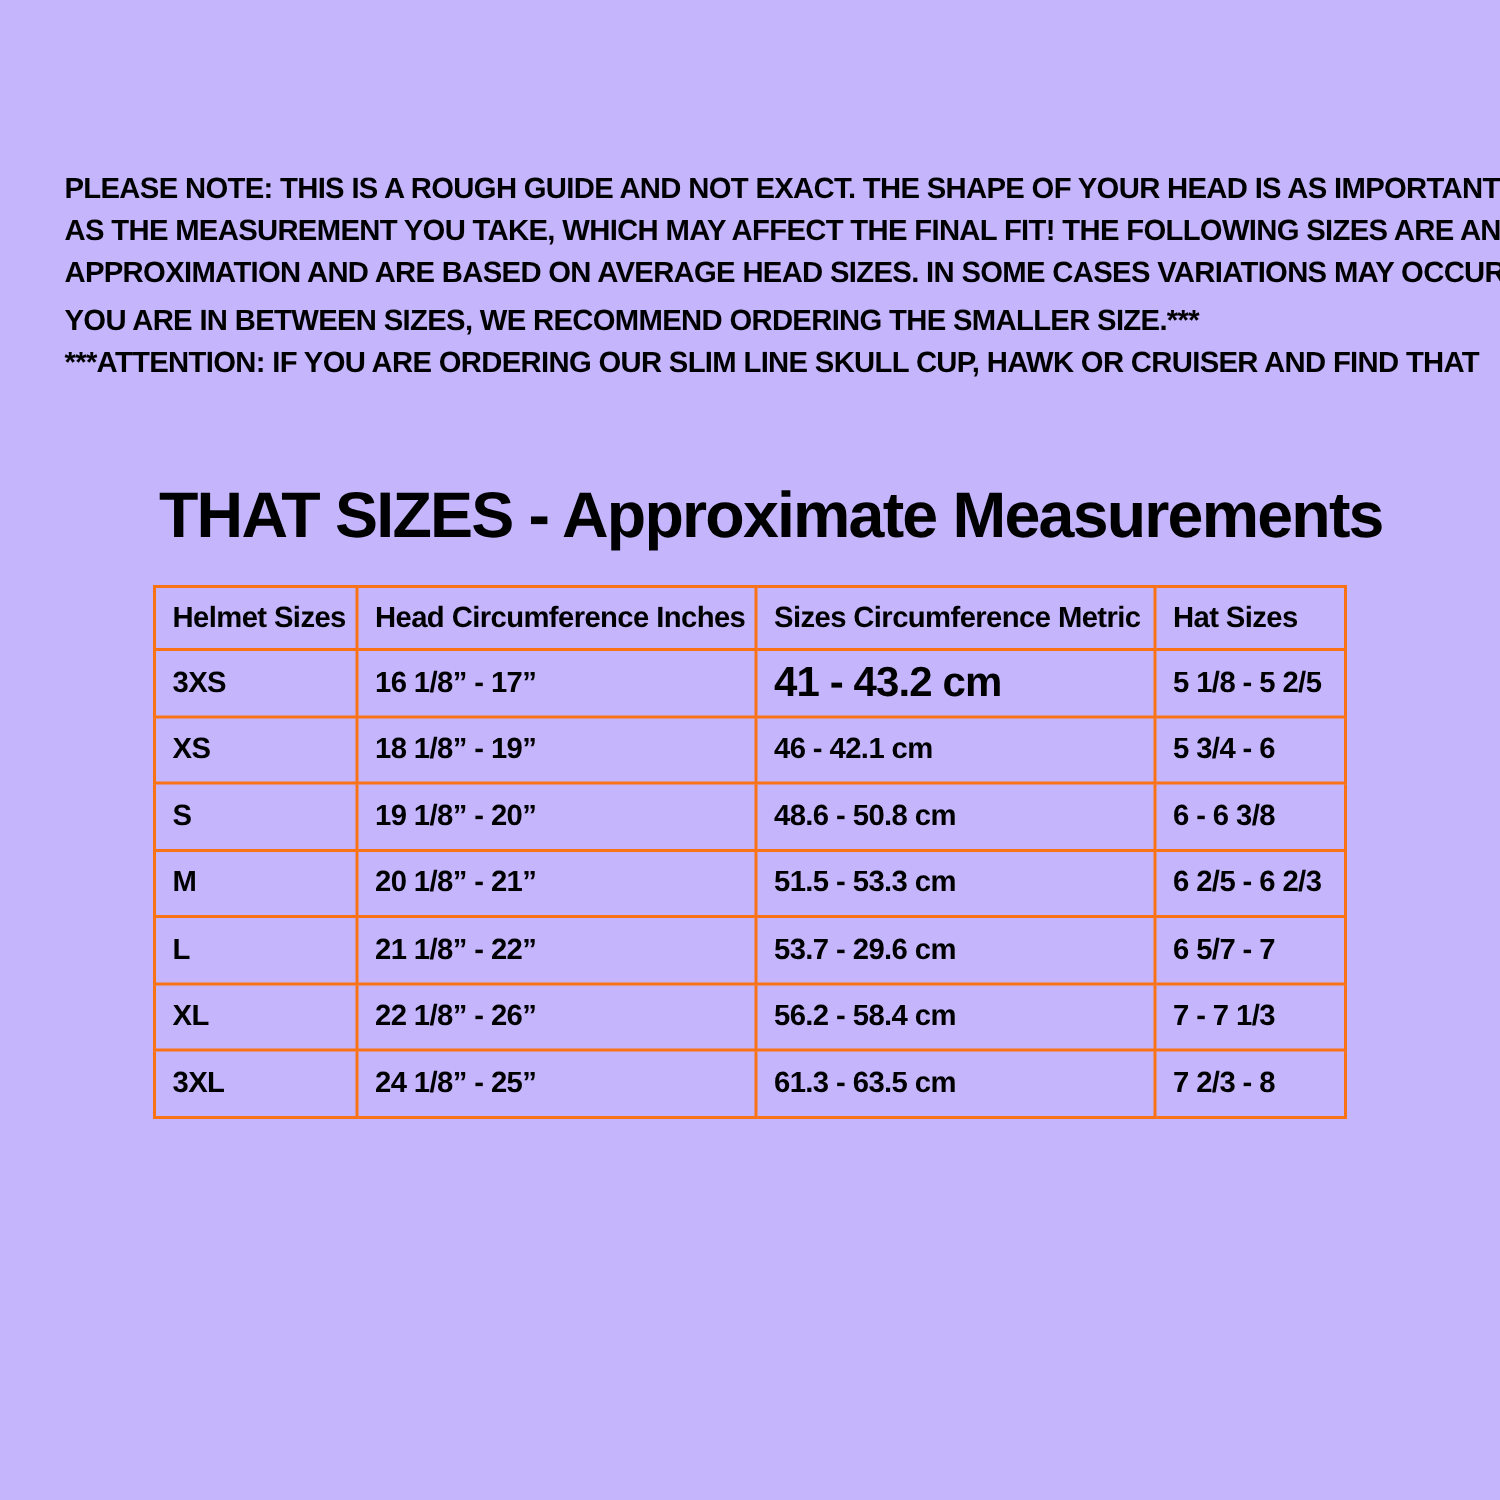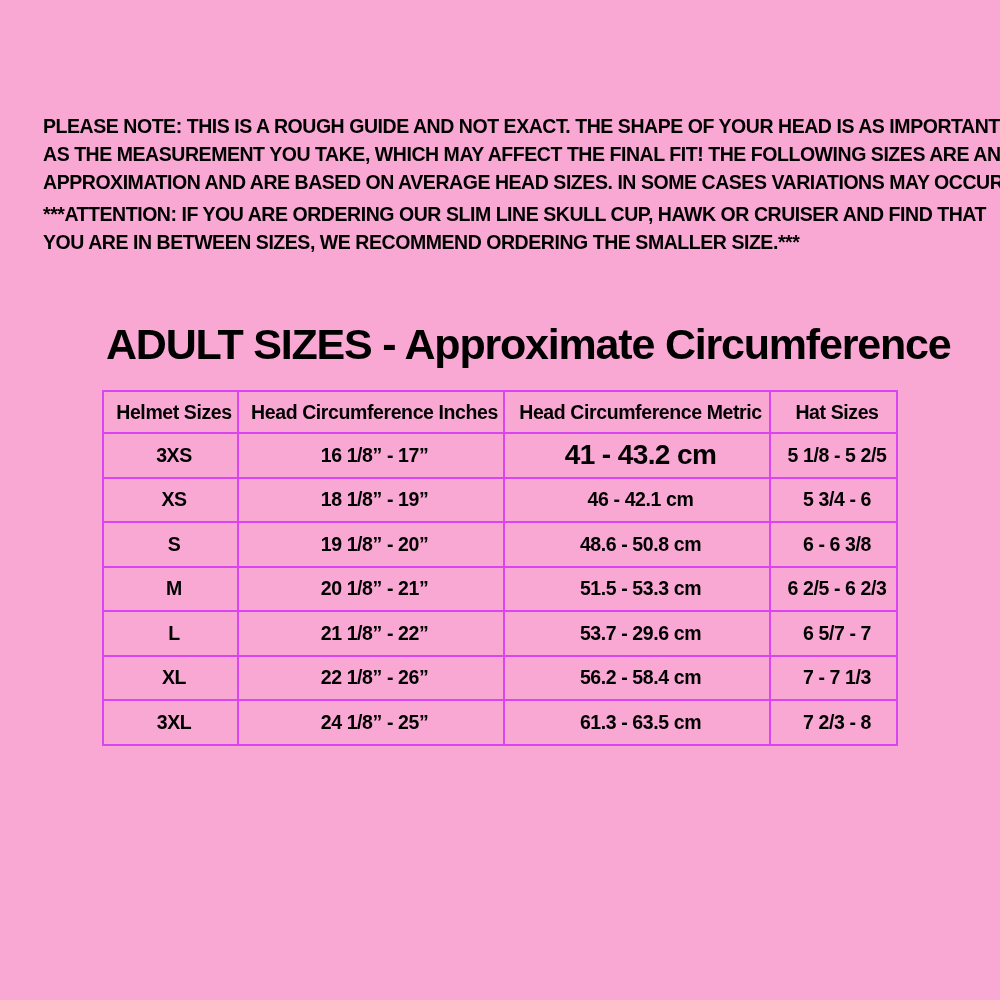--- a/index.html
+++ b/index.html
@@ -4,21 +4,21 @@
 <style>
   html, body {
     margin: 0;
     padding: 0;
     background: #ffffff;
   }
   .sheet {
     position: relative;
     width: 1000px;
     height: 1000px;
-    background: #f9a8d4;
+    background: #c4b5fd;
     color: #000000;
     font-family: "Liberation Sans", sans-serif;
     overflow: hidden;
   }
   .para {
     position: absolute;
     left: 43px;
     font-weight: 700;
   }
   .para .line {
@@ -40,23 +40,23 @@
     white-space: nowrap;
   }
   table.size-table {
     position: absolute;
     left: 102px;
     top: 390px;
     border-collapse: collapse;
     table-layout: fixed;
   }
   .size-table th, .size-table td {
-    border: 2px solid #d946ef;
+    border: 2px solid #f97316;
     font-weight: 700;
-    text-align: center;
+    text-align: left;
     vertical-align: middle;
     padding: 0 4px 0 11px;
     font-size: 19.5px;
     letter-spacing: -0.4px;
     white-space: nowrap;
     overflow: hidden;
   }
   .size-table th { height: 40px; }
   .size-table td { height: 42.5px; }
   .size-table td.emph {
@@ -69,38 +69,38 @@
 
 <div class="sheet">
 
   <div class="para note-block">
     <div class="line">PLEASE NOTE: THIS IS A ROUGH GUIDE AND NOT EXACT. THE SHAPE OF YOUR HEAD IS AS IMPORTANT</div>
     <div class="line">AS THE MEASUREMENT YOU TAKE, WHICH MAY AFFECT THE FINAL FIT! THE FOLLOWING SIZES ARE AN</div>
     <div class="line">APPROXIMATION AND ARE BASED ON AVERAGE HEAD SIZES. IN SOME CASES VARIATIONS MAY OCCUR.</div>
   </div>
 
   <div class="para attention-block">
+    <div class="line">YOU ARE IN BETWEEN SIZES, WE RECOMMEND ORDERING THE SMALLER SIZE.***</div>
     <div class="line">***ATTENTION: IF YOU ARE ORDERING OUR SLIM LINE SKULL CUP, HAWK OR CRUISER AND FIND THAT</div>
-    <div class="line">YOU ARE IN BETWEEN SIZES, WE RECOMMEND ORDERING THE SMALLER SIZE.***</div>
   </div>
 
-  <div class="page-title">ADULT SIZES - Approximate Circumference</div>
+  <div class="page-title">THAT SIZES - Approximate Measurements</div>
 
   <table class="size-table">
     <colgroup>
       <col style="width:135px">
       <col style="width:266px">
       <col style="width:266px">
       <col style="width:127px">
     </colgroup>
     <thead>
       <tr>
         <th>Helmet Sizes</th>
         <th>Head Circumference Inches</th>
-        <th>Head Circumference Metric</th>
+        <th>Sizes Circumference Metric</th>
         <th>Hat Sizes</th>
       </tr>
     </thead>
     <tbody>
       <tr>
         <td>3XS</td>
         <td>16 1/8” - 17”</td>
         <td class="emph">41 - 43.2 cm</td>
         <td>5 1/8 - 5 2/5</td>
       </tr>

